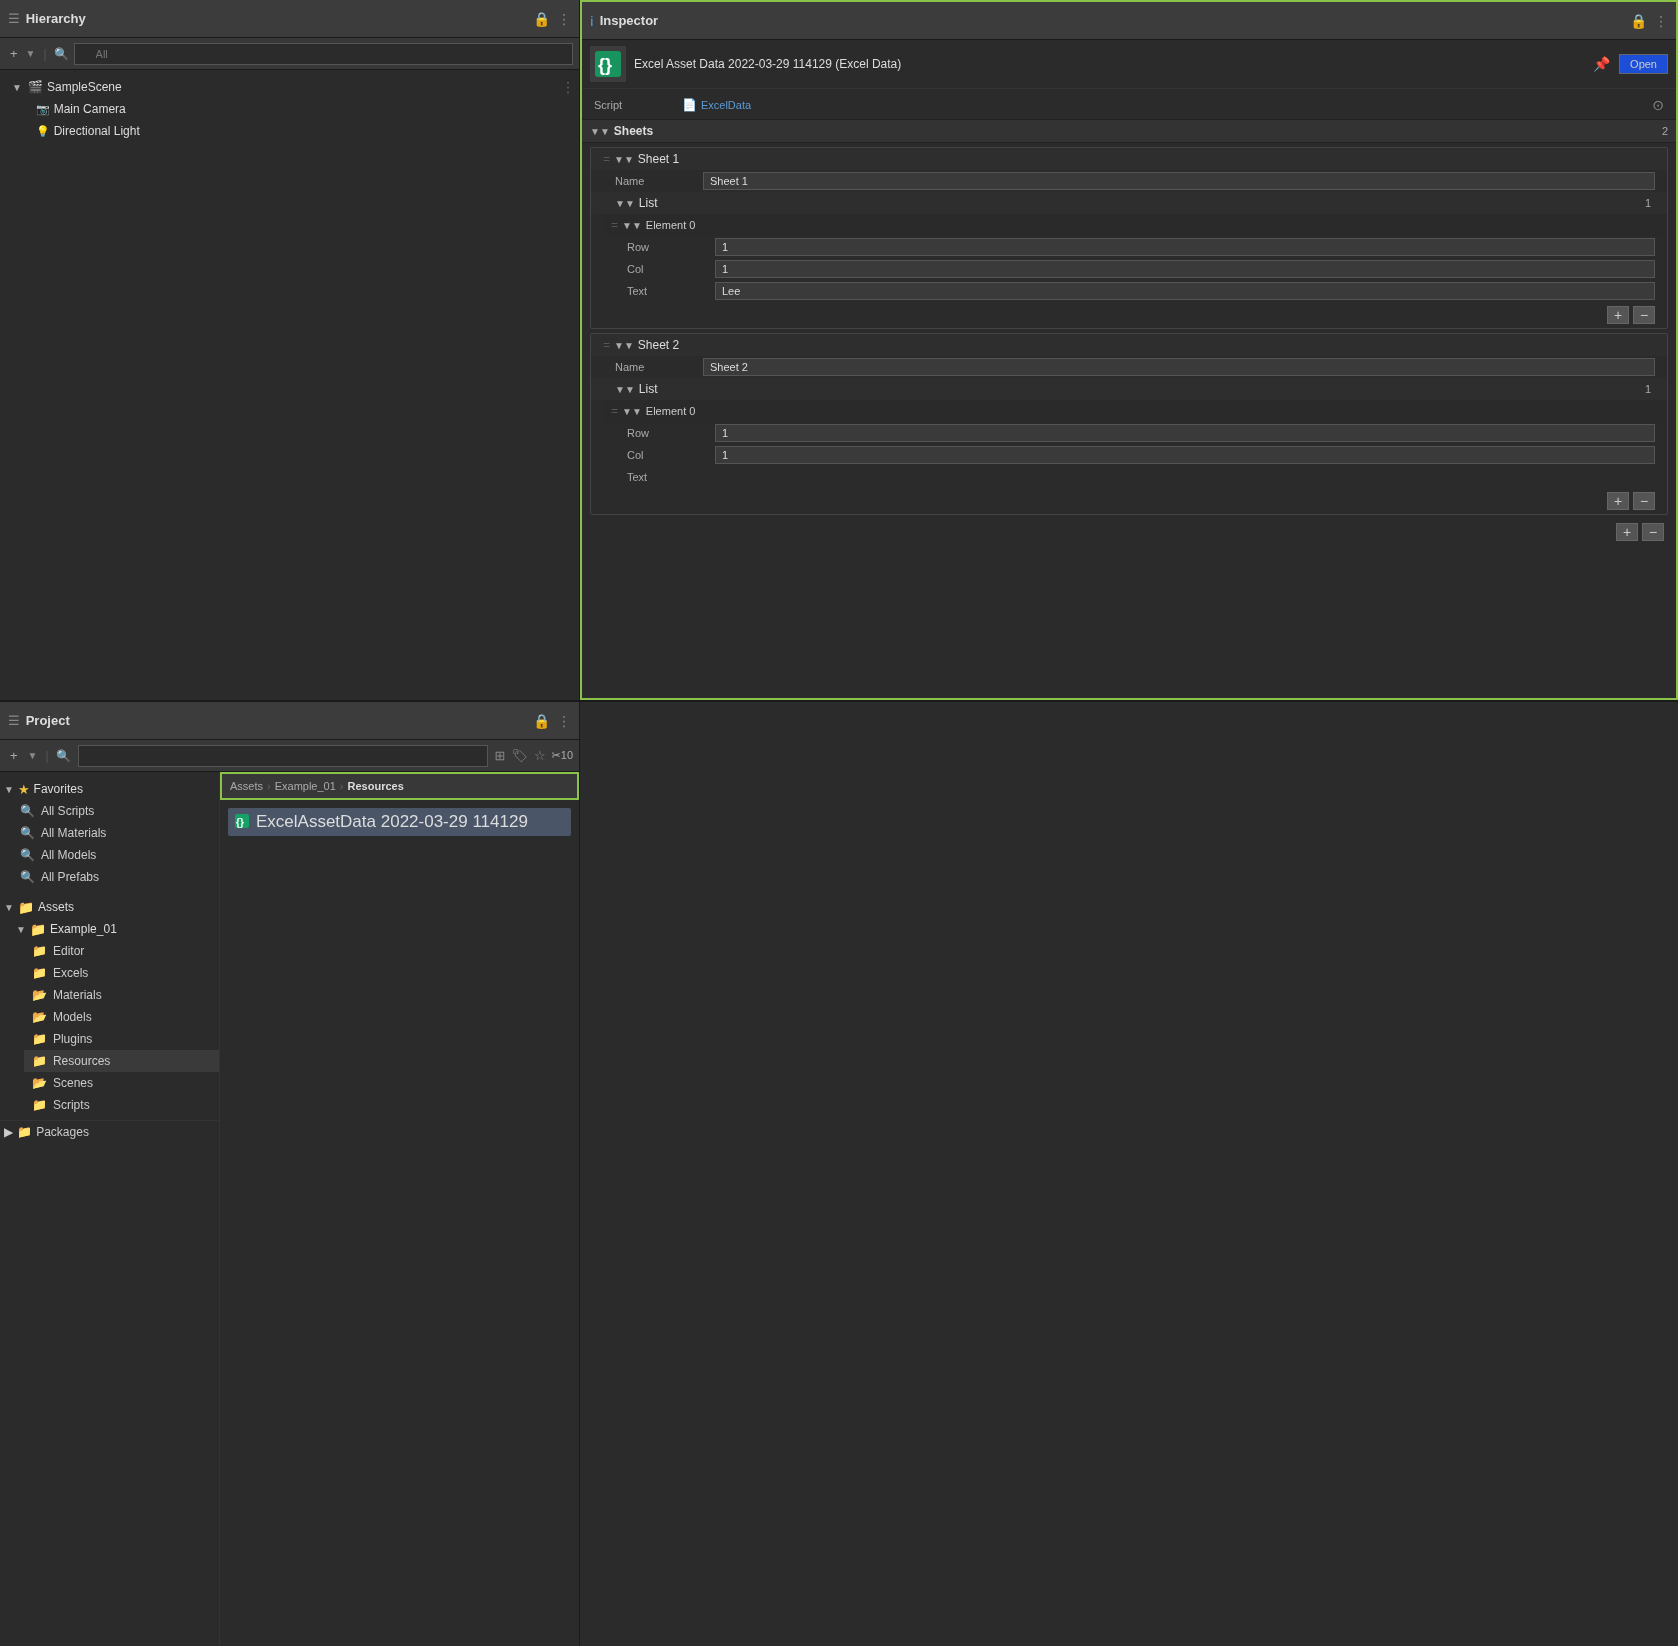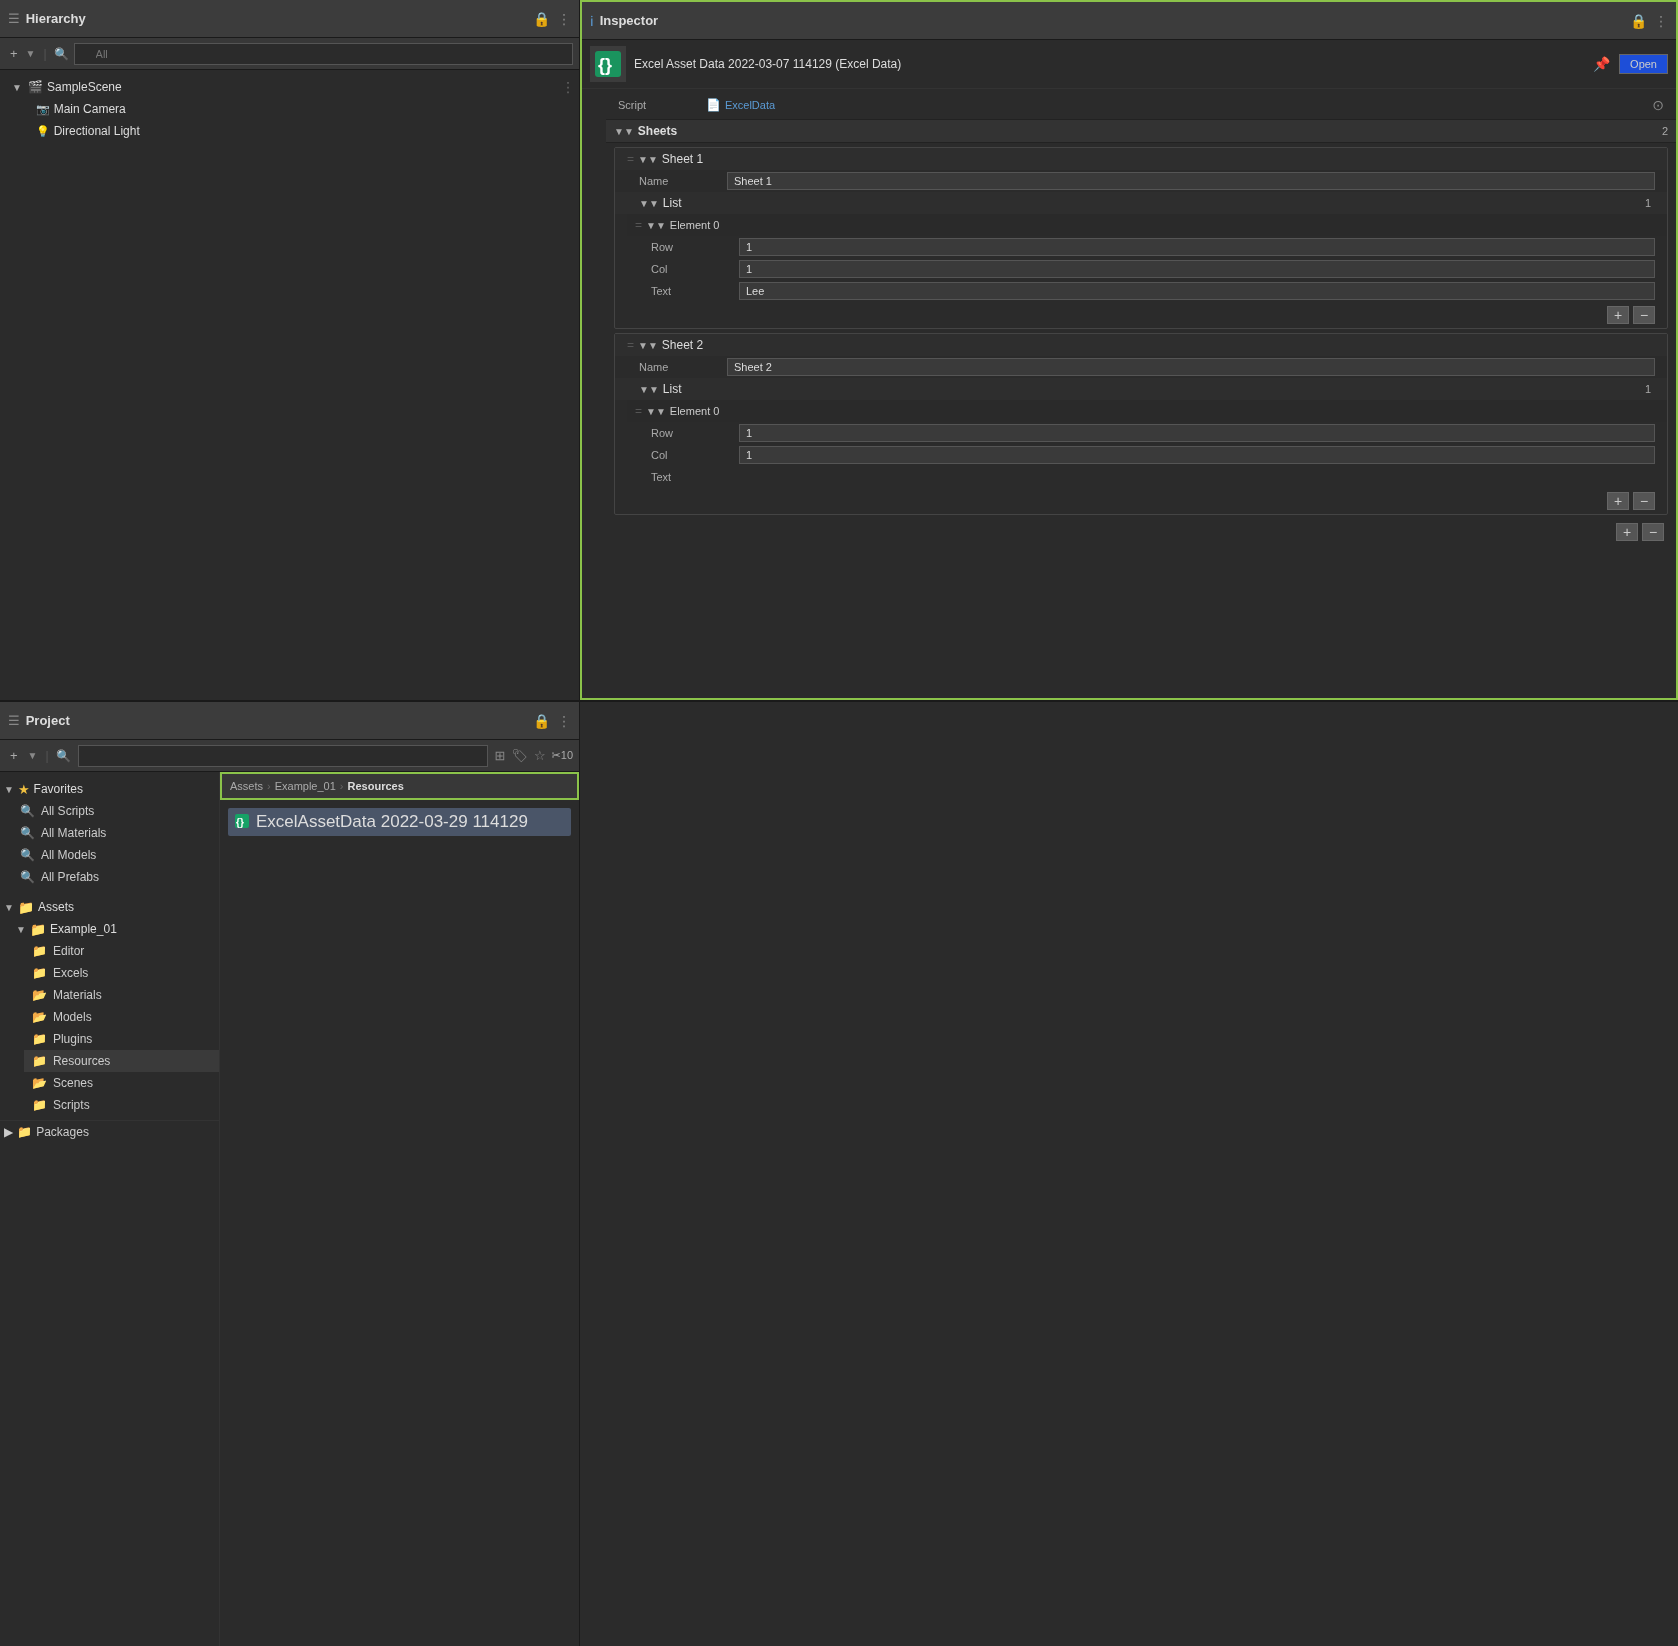--- a/index.html
+++ b/index.html
@@ -150,21 +150,20 @@
       border: 1px solid #666;
       color: #ccc;
       font-size: 11px;
       padding: 3px 10px;
       cursor: pointer;
     }
     .inspector-scroll {
       flex: 1;
       overflow-y: auto;
       padding: 4px 0;
-      margin-left: 24px;
     }
     .field-row {
       display: flex;
       align-items: center;
       height: 22px;
       padding: 0 12px;
       gap: 8px;
     }
     .field-label {
       color: #aaa;
@@ -457,21 +456,21 @@
       <span class="panel-icon">⋮</span>
     </div>
 
     <div class="inspector-body">
       <div class="asset-icon">
         <svg width="30" height="30" viewBox="0 0 30 30">
           <rect x="2" y="2" width="26" height="26" rx="3" fill="#1a6" opacity="0.8"></rect>
           <text x="5" y="22" font-size="18" fill="white" font-weight="bold">{}</text>
         </svg>
       </div>
-      <span class="asset-title">Excel Asset Data 2022-03-07 114129 (Excel Data)</span>
+      <span class="asset-title">Excel Asset Data 2022-03-29 114129 (Excel Data)</span>
       <span style="color:#888;font-size:14px;cursor:pointer;">📌</span>
       <button class="open-btn">Open</button>
     </div>
 
     <div class="inspector-scroll">
 
       <div class="script-row">
         <span class="script-label">Script</span>
         <span class="script-value">
           <span style="font-size:12px;">📄</span>

